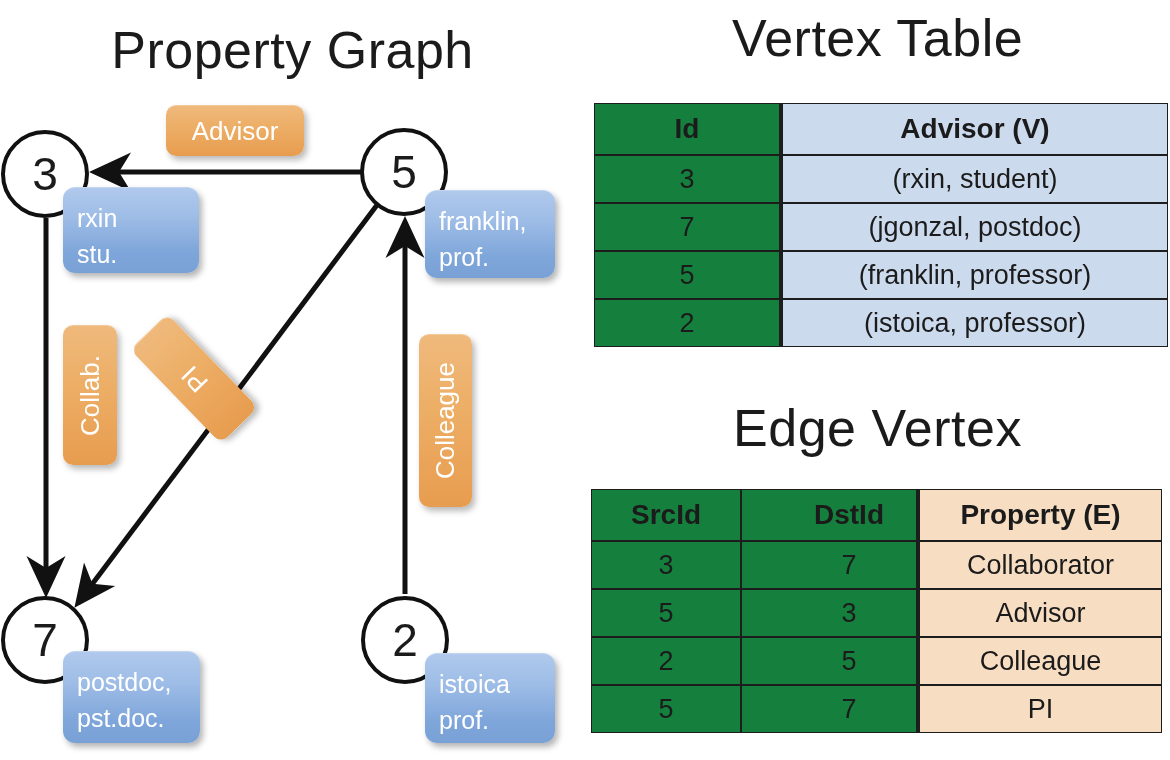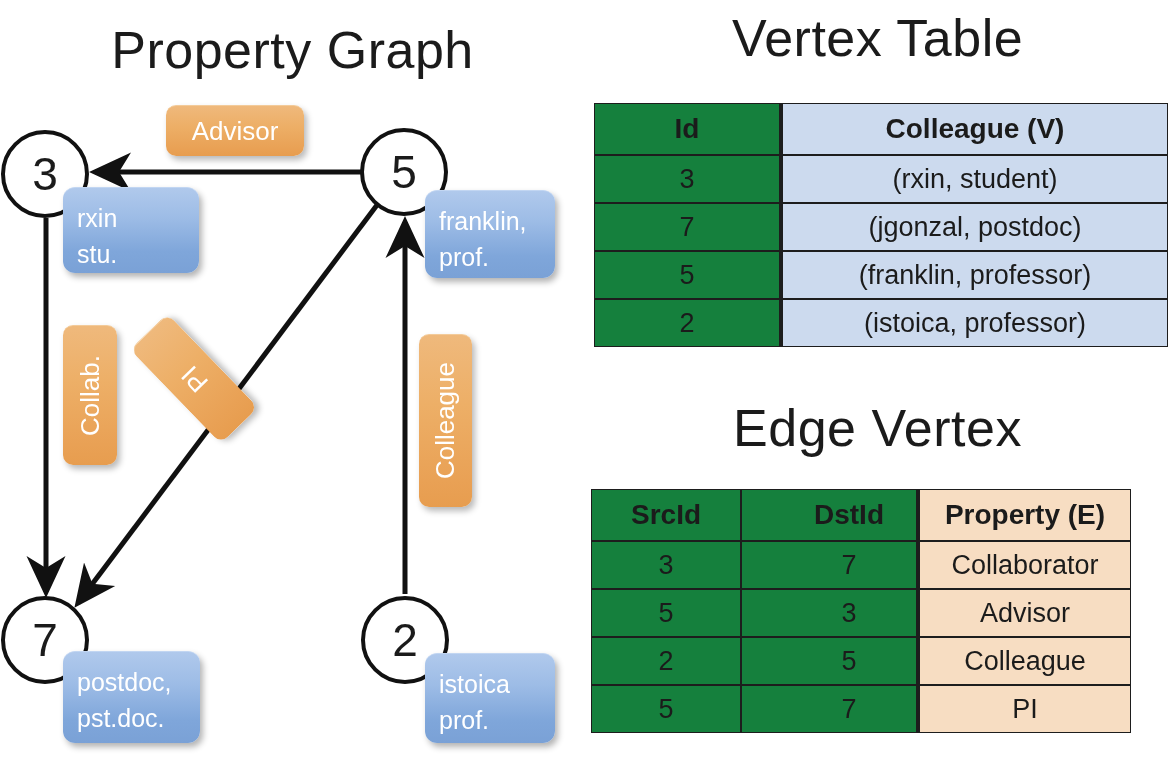--- a/index.html
+++ b/index.html
@@ -158,21 +158,21 @@
   .data-table td.vprop { background: #ccdaee; }
   .data-table td.eprop { background: #f7ddc2; }
 
   #vertex-table { left: 594px; top: 103px; }
   #vertex-table td.c-id    { width: 186px; }
   #vertex-table td.c-prop  { width: 388px; }
 
   #edge-table { left: 591px; top: 489px; }
   #edge-table td.c-src  { width: 150px; }
   #edge-table td.c-dst  { width: 176px; padding-left: 40px; }
-  #edge-table td.c-eprop{ width: 214px; }
+  #edge-table td.c-eprop{ width: 245px; }
 
   
   #vertex-table td.c-prop { border-left-width: 3px; }
   #edge-table  td.c-eprop { border-left-width: 3px; }
 </style>
 </head>
 <body>
 
 <div class="title" id="title-property-graph">Property Graph</div>
 <div class="title" id="title-vertex-table">Vertex Table</div>
@@ -237,21 +237,21 @@
   </div>
   <div class="edge-label" id="edge-label-colleague">
     <span class="vtext">Colleague</span>
   </div>
 </div>
 
 <table class="data-table" id="vertex-table">
   <tbody>
     <tr>
       <td class="head c-id">Id</td>
-      <td class="head c-prop vprop">Colleague (V)</td>
+      <td class="head c-prop vprop">Advisor (V)</td>
     </tr>
     <tr>
       <td class="c-id">3</td>
       <td class="c-prop vprop">(rxin, student)</td>
     </tr>
     <tr>
       <td class="c-id">7</td>
       <td class="c-prop vprop">(jgonzal, postdoc)</td>
     </tr>
     <tr>

